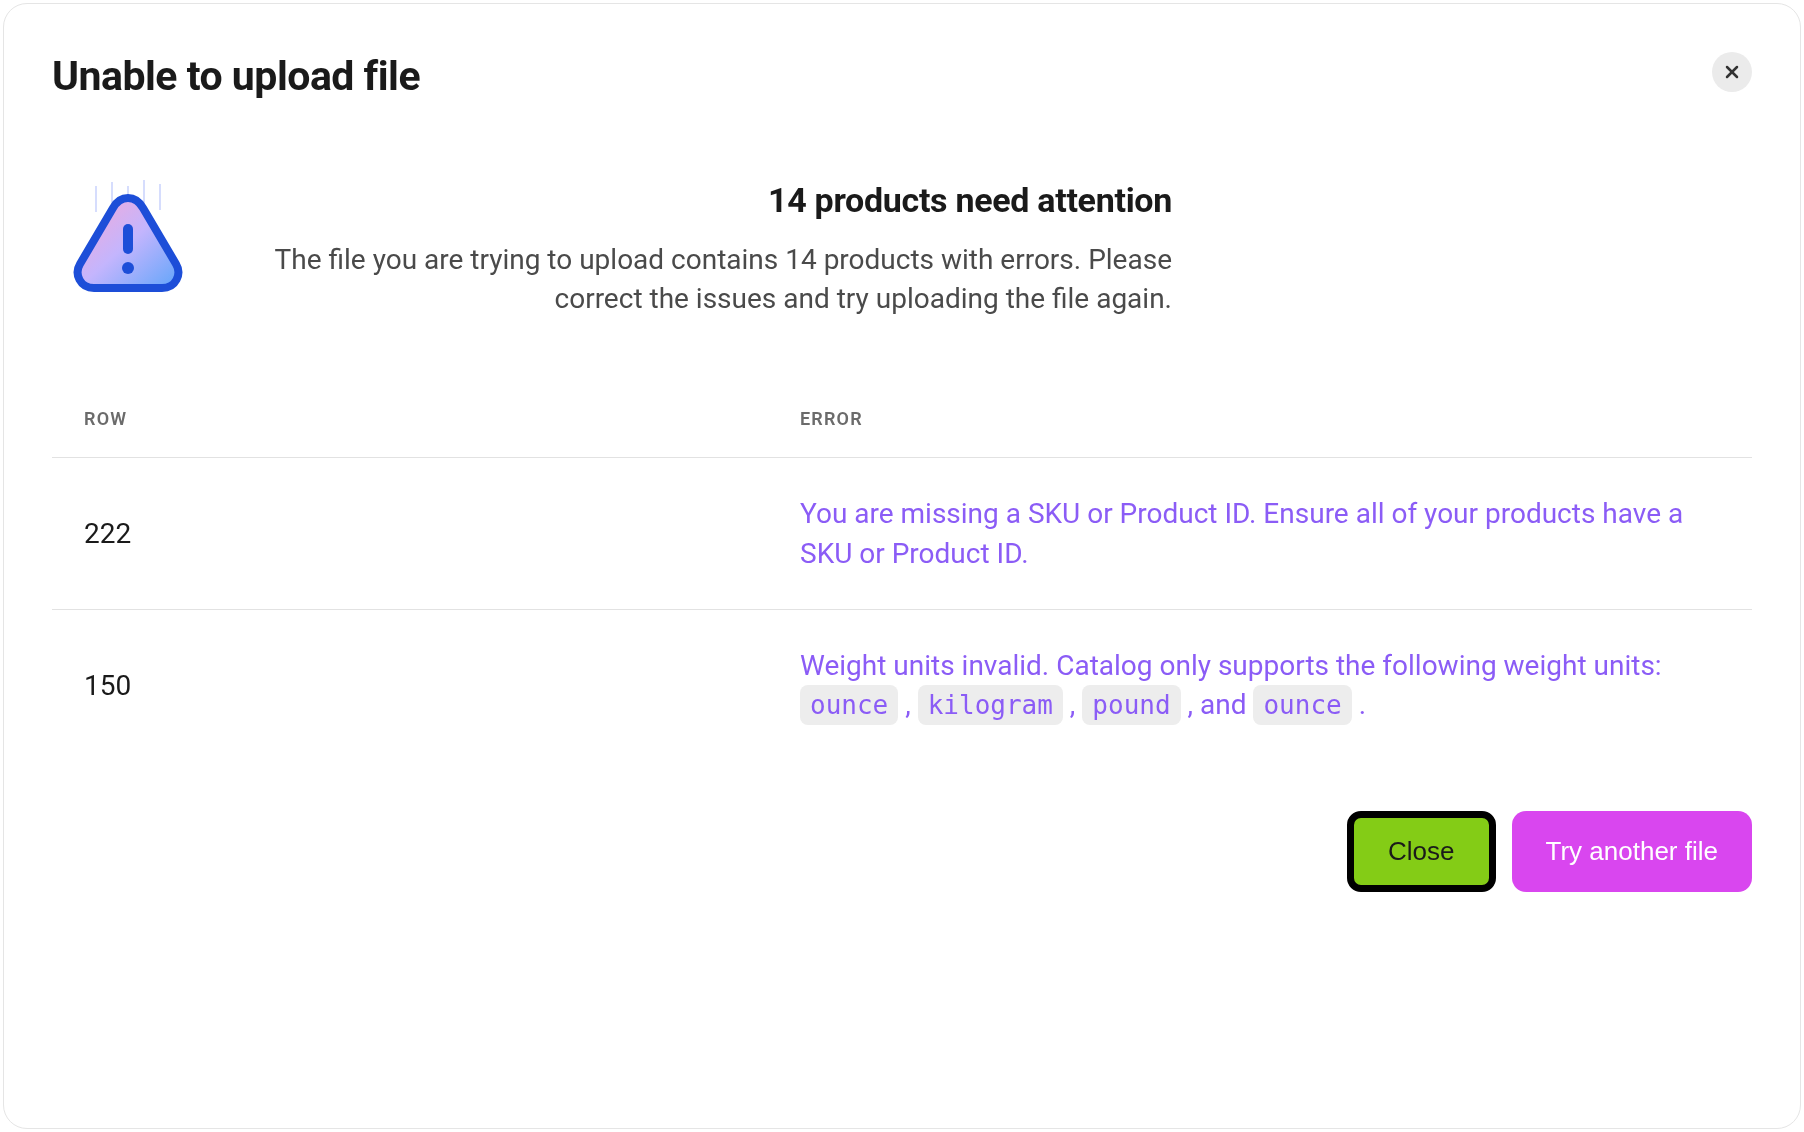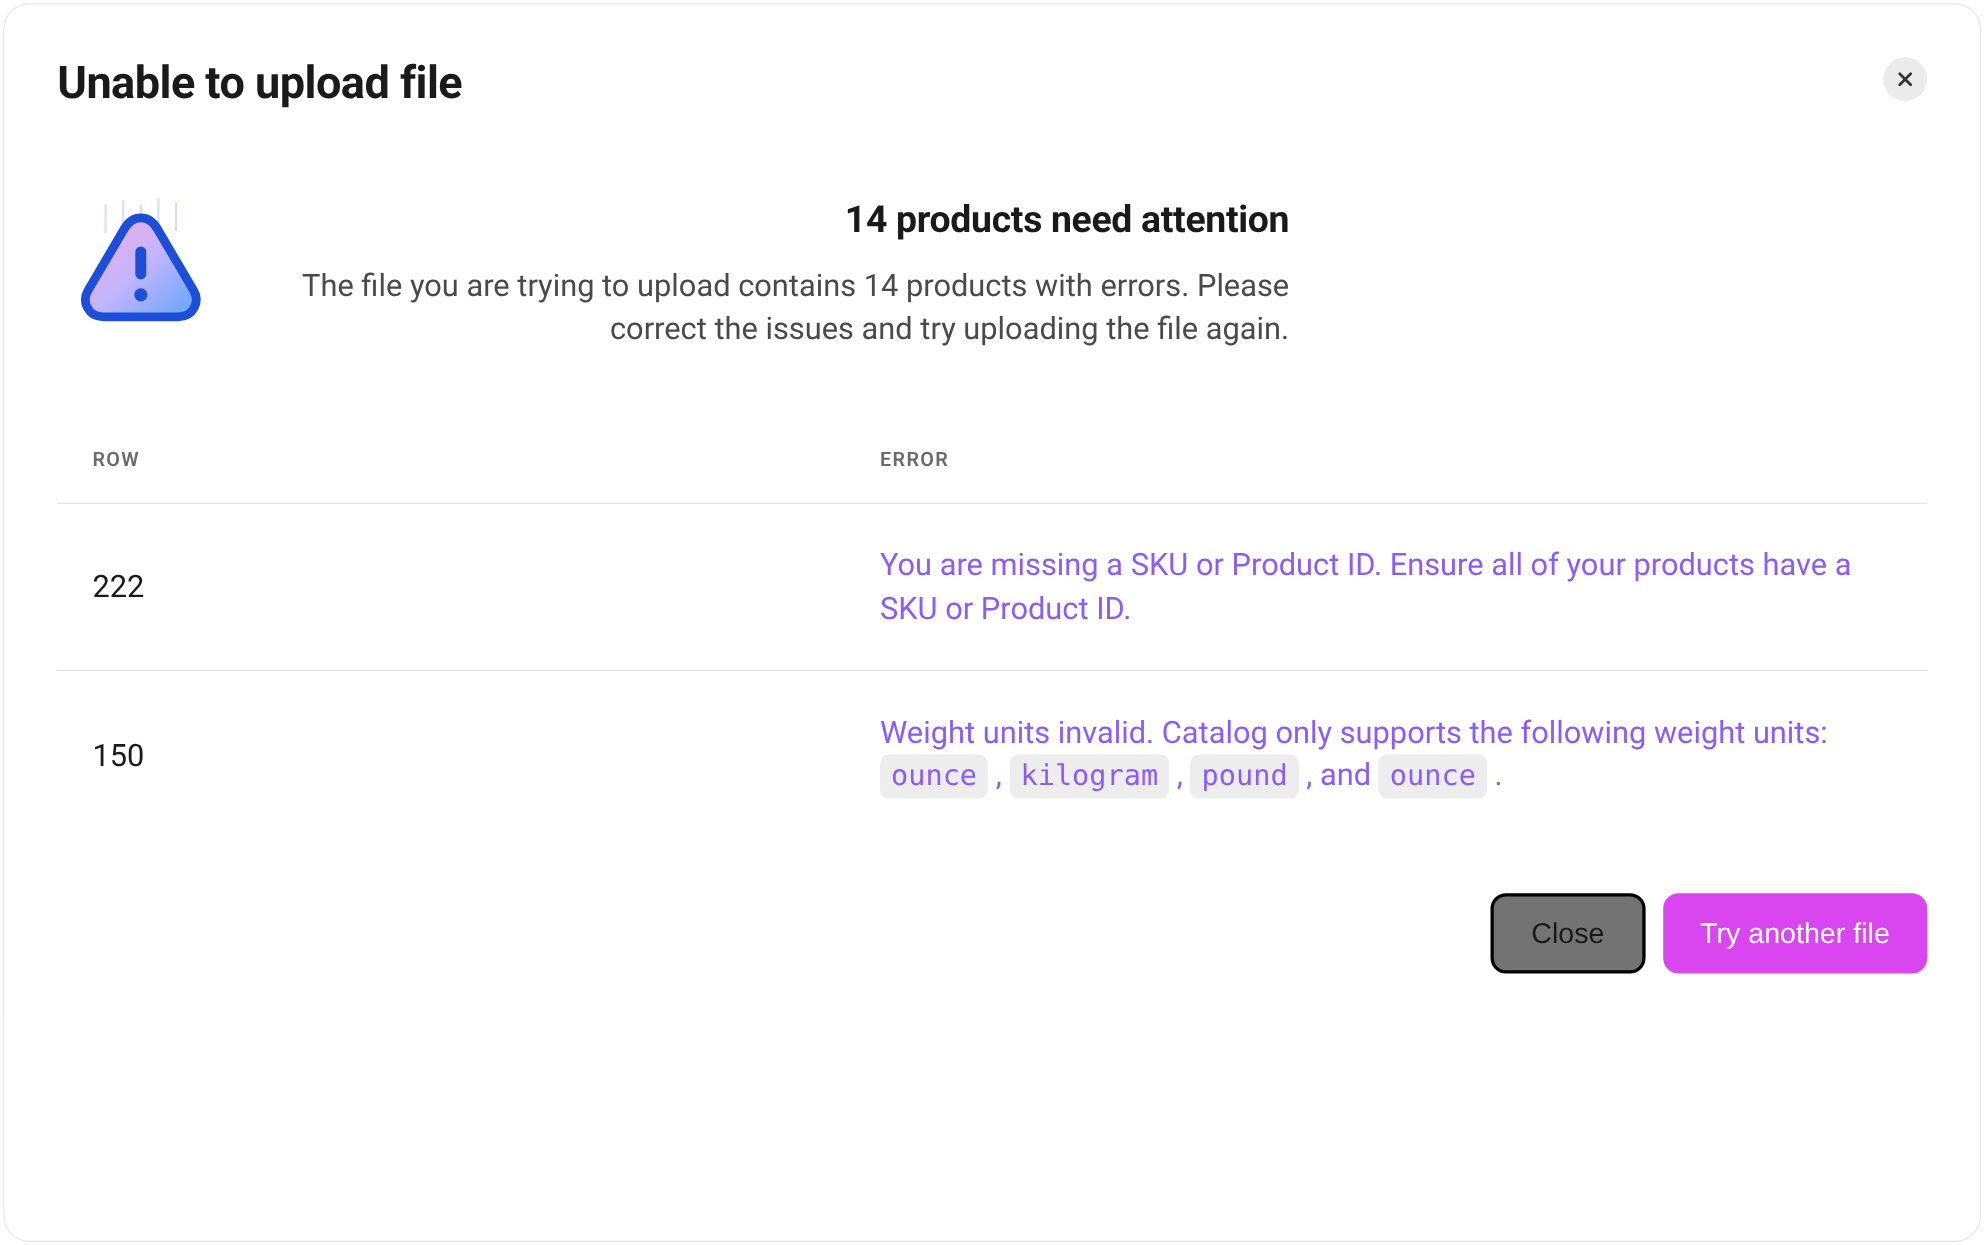--- a/index.html
+++ b/index.html
@@ -136,22 +136,22 @@
   }
   .btn {
     font-size: 26px;
     font-weight: 500;
     padding: 18px 34px;
     border-radius: 14px;
     cursor: pointer;
     border: none;
   }
   .btn-secondary {
-    background: #737373;
-    border: 3px solid #000000;
+    background: #84cc16;
+    border: 7px solid #000000;
     color: #1a1a1a;
     text-align: center;
   }
   .btn-primary {
     background: #d946ef;
     color: #fff;
   }
 </style>
 </head>
 <body>

